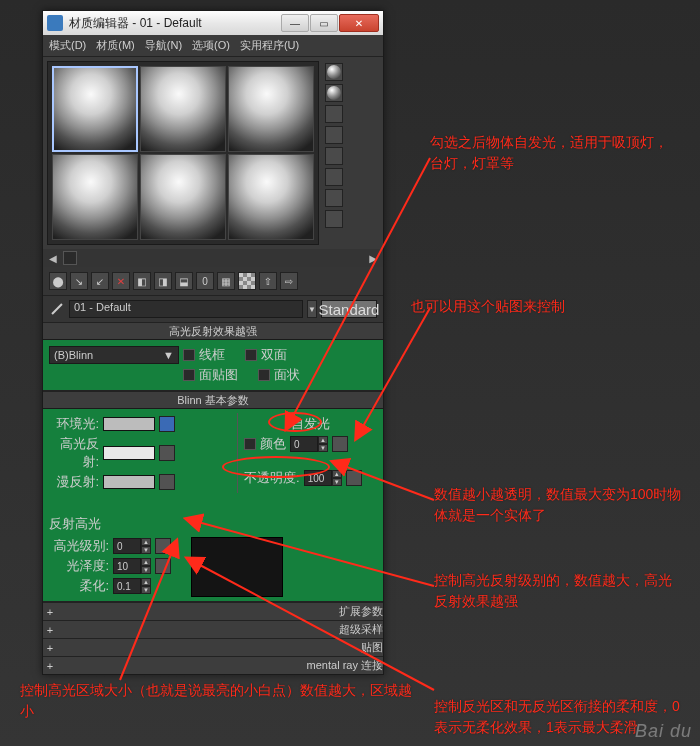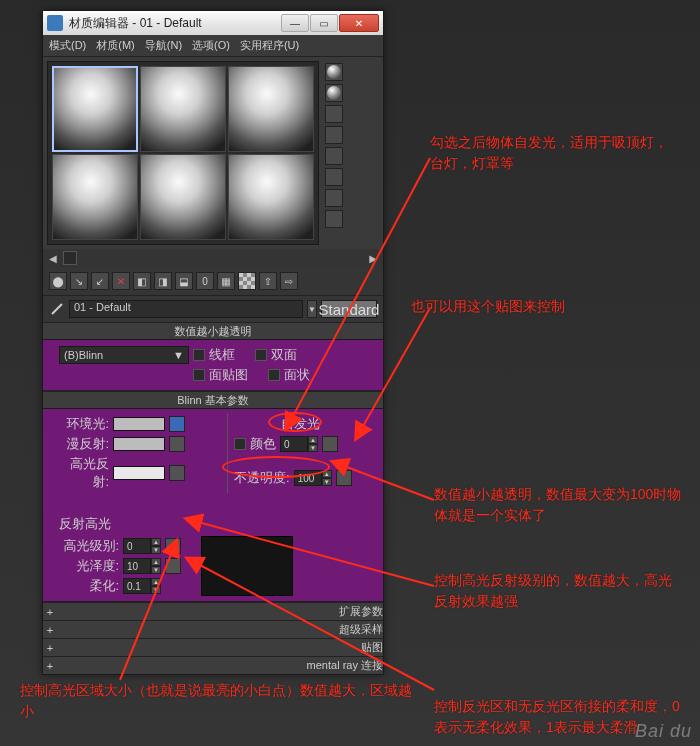--- a/index.html
+++ b/index.html
@@ -120,22 +120,22 @@
       color: #ddd; display: flex; align-items: center; justify-content: center;
       font-size: 15px;
     }
     .section-head {
       height: 18px; background: #3d3d3d;
       color: #ccc; text-align: center;
       border-top: 1px solid #222; border-bottom: 1px solid #1a1a1a;
       display: flex; align-items: center; justify-content: center;
     }
     .panel {
-      background: #701a75;
-      padding: 4px 16px;
+      background: #15803d;
+      padding: 4px 6px;
       border-bottom: 1px solid #222;
     }
     .row { display: flex; align-items: center; gap: 4px; margin: 2px 0; }
     .select {
       height: 18px; background: #2d2d2d; border: 1px solid #1a1a1a;
       color: #ccc; padding: 0 4px; display: flex; align-items: center; justify-content: space-between;
       font-size: 11px;
     }
     .select.wide { width: 130px; }
     .check {
@@ -272,21 +272,21 @@
     <div class="tb">⇨</div>
   </div>
 
   <div class="namebar">
     <span class="eyedrop"></span>
     <div class="name-input">01 - Default</div>
     <div style="width:10px; height:18px; background:#4a4a4a; border:1px solid #222; display:flex; align-items:center; justify-content:center; color:#ccc; font-size:8px">▼</div>
     <div class="type-btn">Standard</div>
   </div>
 
-  <div class="section-head">数值越小越透明</div>
+  <div class="section-head">高光反射效果越强</div>
   <div class="panel">
     <div class="row">
       <div class="select wide">
         <span>(B)Blinn</span>
         <span>▼</span>
       </div>
       <span class="check"></span>
       <span class="label">线框</span>
       <span style="width:12px"></span>
       <span class="check"></span>
@@ -305,27 +305,27 @@
   <div class="section-head">Blinn 基本参数</div>
   <div class="panel">
     <div style="display:flex; gap:8px">
       <div style="flex:1">
         <div class="row">
           <span class="plabel">环境光:</span>
           <span class="swatch gray"></span>
           <span class="mapbtn" style="background:#3a6ab5"></span>
         </div>
         <div class="row">
+          <span class="plabel">高光反射:</span>
+          <span class="swatch"></span>
+          <span class="mapbtn"></span>
+        </div>
+        <div class="row">
           <span class="plabel">漫反射:</span>
           <span class="swatch gray"></span>
-          <span class="mapbtn"></span>
-        </div>
-        <div class="row">
-          <span class="plabel">高光反射:</span>
-          <span class="swatch"></span>
           <span class="mapbtn"></span>
         </div>
       </div>
       <div style="width:140px; border-left:1px solid #555; padding-left:6px">
         <div class="row" style="justify-content:center">
             <span class="label">自发光</span>
           </div>
         <div class="row">
           <span class="check"></span>
           <span class="label">颜色</span>
@@ -349,21 +349,21 @@
               </div>
           </div>
           <span class="mapbtn"></span>
         </div>
       </div>
     </div>
 
     <div class="row" style="margin-top:22px">
         <span class="label">反射高光</span>
       </div>
-    <div style="display:flex; gap:20px; align-items:center">
+    <div style="display:flex; gap:20px; align-items:flex-end">
       <div>
         <div class="row">
           <span class="plabel" style="width:60px">高光级别:</span>
           <div class="spinner">
             <input value="0" style="">
             <div class="spinbtns">
                 <span>▲</span>
                 <span>▼</span>
               </div>
           </div>

